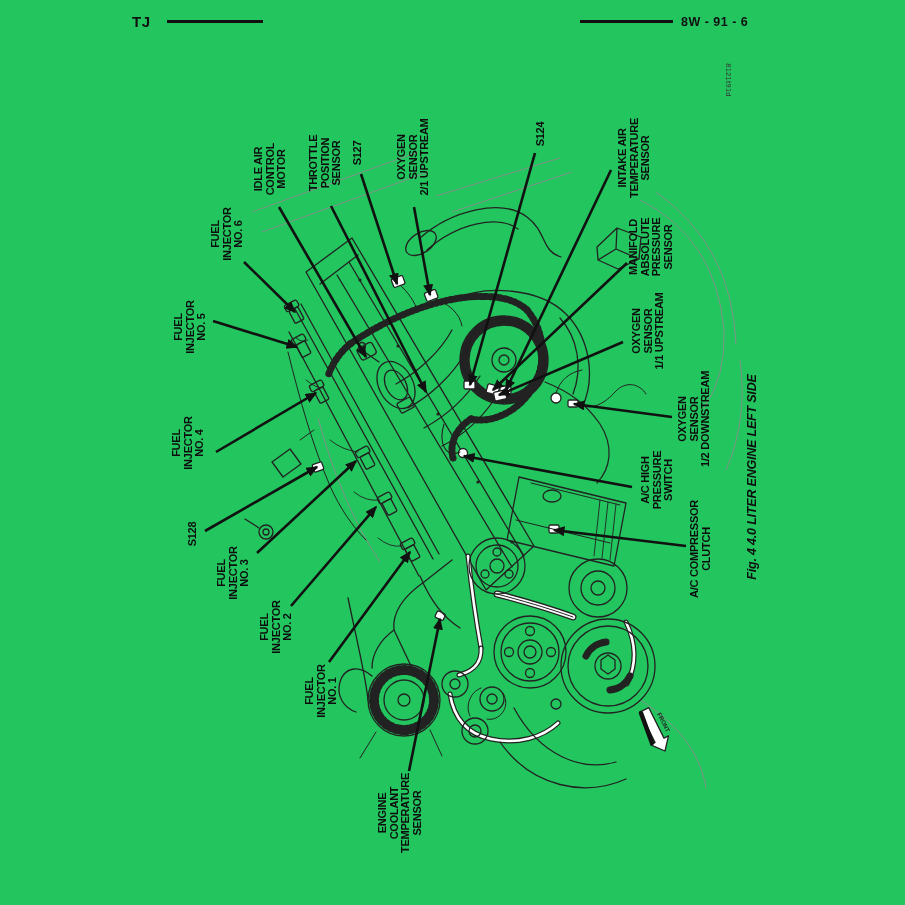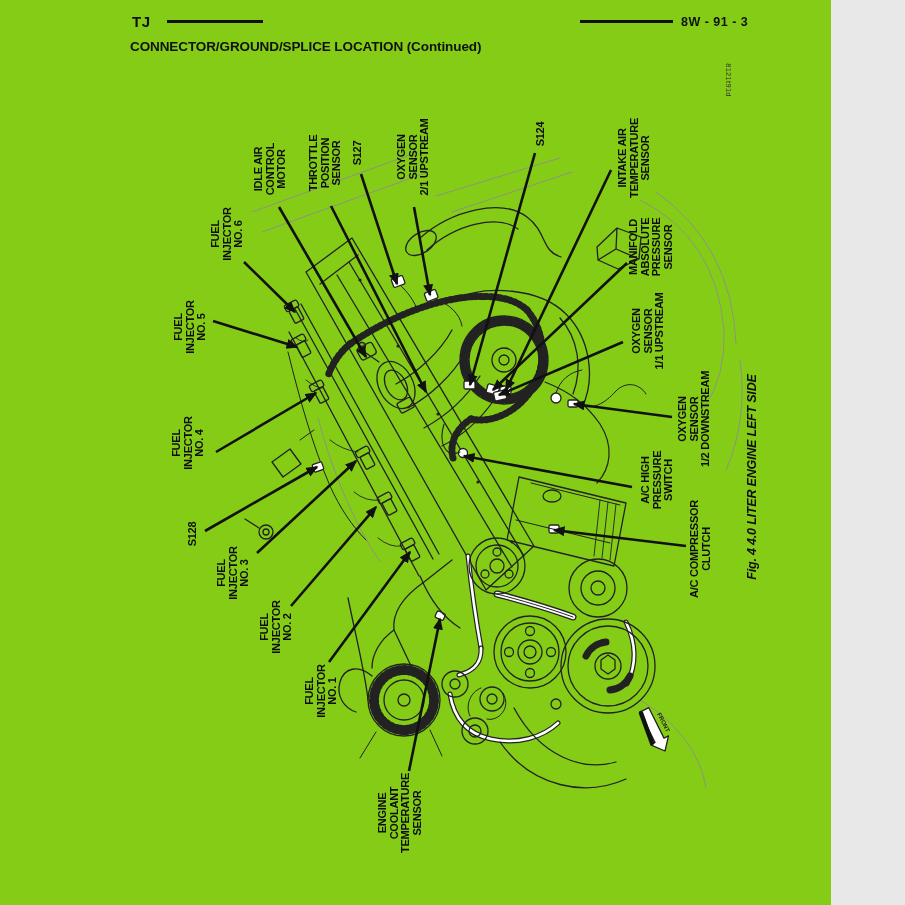--- a/index.html
+++ b/index.html
@@ -1,16 +1,16 @@
 <!DOCTYPE html>
 <html><head>
 <meta charset="utf-8">
 <style>
   html,body{margin:0;padding:0;background:#e8e8e8;}
-  #page{position:relative;width:831px;height:905px;background:#84cc16;overflow:hidden;
+  #page{position:relative;width:905px;height:905px;background:#22c55e;overflow:hidden;
         font-family:"Liberation Sans",sans-serif;color:#111;}
   .abs{position:absolute;}
   .hdr-tj{left:132px;top:14px;font:bold 15px/1 "Liberation Sans",sans-serif;letter-spacing:.5px;}
   .hdr-title{left:270px;top:16px;font:bold 12.5px/1 "Liberation Sans",sans-serif;word-spacing:3px;letter-spacing:-.1px;}
   .hdr-num{left:681px;top:16px;font:bold 12.5px/1 "Liberation Sans",sans-serif;letter-spacing:.5px;}
   .rule{height:2.5px;background:#111;top:20px;}
   .rule1{left:167px;width:96px;}
   .rule2{left:580px;width:93px;}
   .subtitle{left:130px;top:40px;font:bold 13.5px/1 "Liberation Sans",sans-serif;letter-spacing:-.1px;}
   .doccode{left:728px;top:80px;transform:translate(-50%,-50%) rotate(90deg);
@@ -24,22 +24,21 @@
   svg{position:absolute;left:0;top:0;}
 </style>
 </head>
 <body>
 
 <div id="page">
 
   <span class="abs hdr-tj">TJ</span>
   <div class="abs rule rule1"></div>
   <div class="abs rule rule2"></div>
-  <span class="abs hdr-num">8W - 91 - 3</span>
-  <span class="abs subtitle">CONNECTOR/GROUND/SPLICE LOCATION (Continued)</span>
+  <span class="abs hdr-num">8W - 91 - 6</span>
   <span class="abs doccode">8121t91d</span>
 
   <svg width="905" height="905" viewBox="0 0 905 905">
     <defs>
       <marker id="ah" markerWidth="14" markerHeight="12" refX="10.5" refY="5" orient="auto" markerUnits="userSpaceOnUse">
         <path d="M0,0 L12,5 L0,10 Z" fill="#111"></path>
       </marker>
     </defs>
 
     <g stroke="#8d8d8d" stroke-width="0.9" fill="none">

